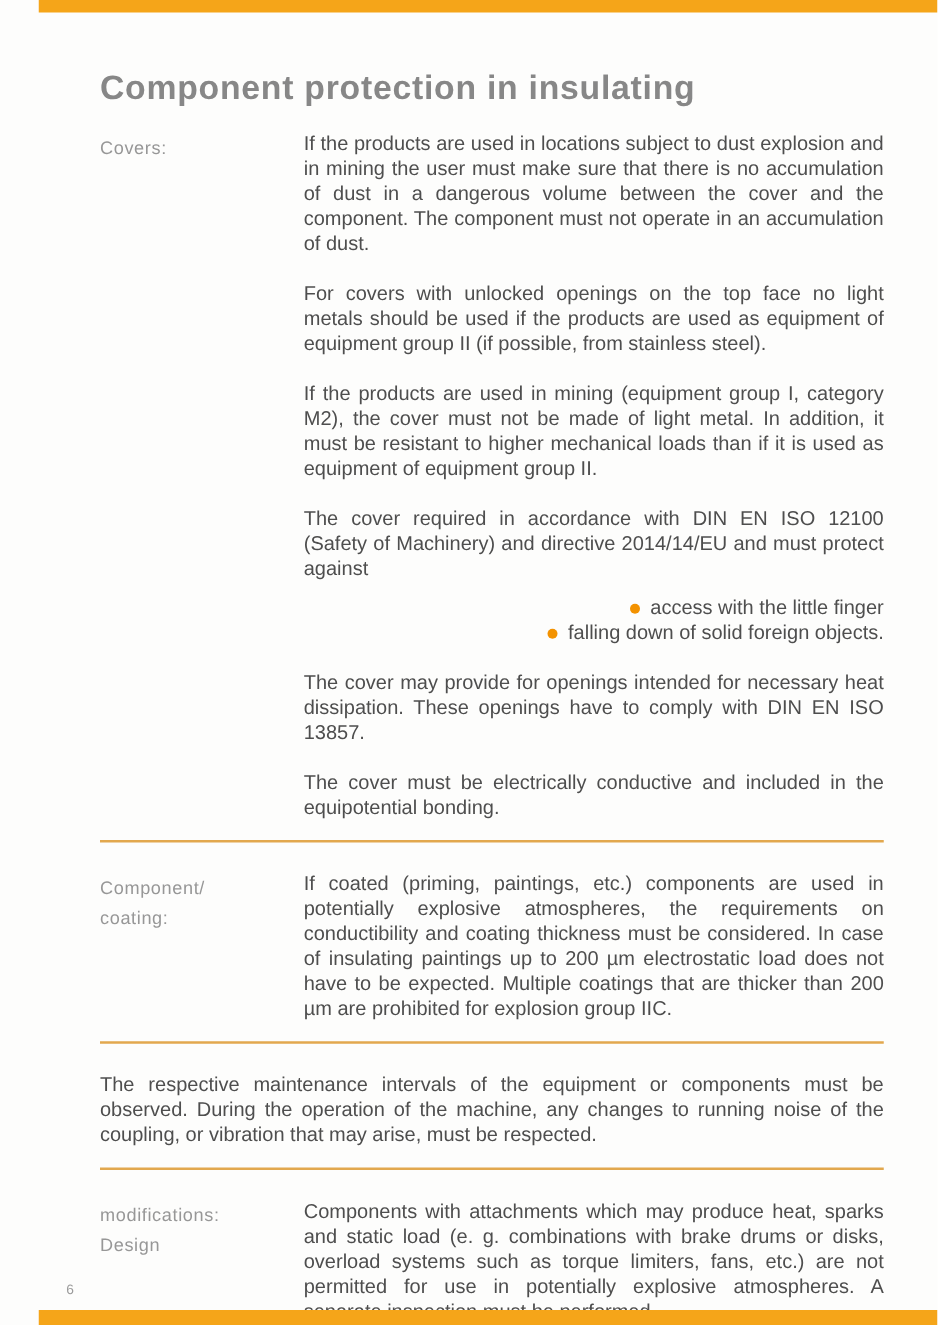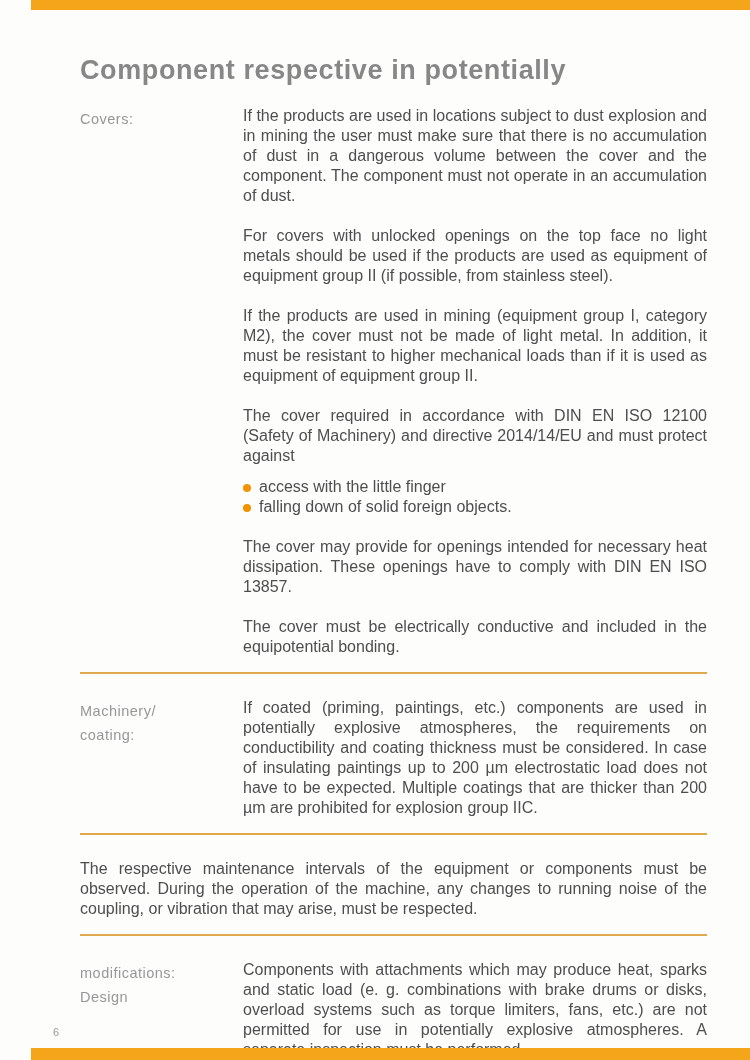--- a/index.html
+++ b/index.html
@@ -63,21 +63,21 @@
     color:var(--text);
     text-align:justify;
   }
   .body-col p{margin:0 0 20px 0;}
   .body-col p:last-child{margin-bottom:0;}
   .body-col p.no-gap{margin-bottom:11px;}
   ul.bullets{
     list-style:none;
     margin:0 0 20px 0;
     padding:0;
-    text-align:left;
+    text-align:right;
   }
   ul.bullets li{
     line-height:20px;
   }
   .dot{
     display:inline-block;
     width:8px;height:8px;
     border-radius:50%;
     background:var(--accent);
     margin-right:8px;
@@ -97,21 +97,21 @@
 </style>
 </head>
 <body>
 
 <div class="page">
 
   <div class="accent-bar top"></div>
 
   <div class="content">
 
-    <h1><span>Component respective in potentially</span><br></h1>
+    <h1><span>Component protection in insulating</span><br></h1>
 
     <div class="section">
       <div class="label-col">
         <div>Covers:</div>
       </div>
       <div class="body-col">
         <p>If the products are used in locations subject to dust explosion and in mining the user must make sure that there is no accumulation of dust in a dangerous volume between the cover and the component. The component must not operate in an accumulation of dust.</p>
         <p>For covers with unlocked openings on the top face no light metals should be used if the products are used as equipment of equipment group II (if possible, from stainless steel).</p>
         <p>If the products are used in mining (equipment group I, category M2), the cover must not be made of light metal. In addition, it must be resistant to higher mechanical loads than if it is used as equipment of equipment group II.</p>
         <p class="no-gap">The cover required in accordance with DIN EN ISO 12100 (Safety of Machinery) and directive 2014/14/EU and must protect against</p>
@@ -121,21 +121,21 @@
         </ul>
         <p>The cover may provide for openings intended for necessary heat dissipation. These openings have to comply with DIN EN ISO 13857.</p>
         <p>The cover must be electrically conductive and included in the equipotential bonding.</p>
       </div>
     </div>
 
     <hr class="divider">
 
     <div class="section">
       <div class="label-col">
-        <div>Machinery/</div>
+        <div>Component/</div>
         <div>coating:</div>
       </div>
       <div class="body-col">
         <p>If coated (priming, paintings, etc.) components are used in potentially explosive atmospheres, the requirements on conductibility and coating thickness must be considered. In case of insulating paintings up to 200 µm electrostatic load does not have to be expected. Multiple coatings that are thicker than 200 µm are prohibited for explosion group IIC.</p>
       </div>
     </div>
 
     <hr class="divider">
 
     <div class="section">

